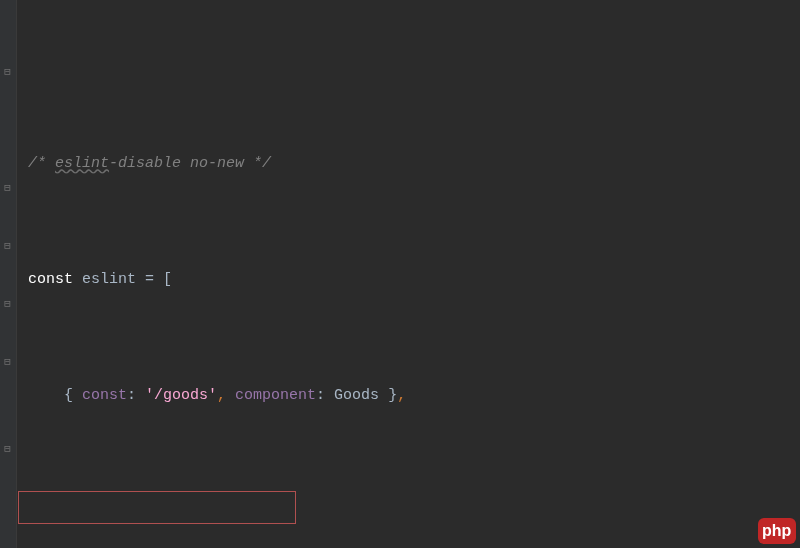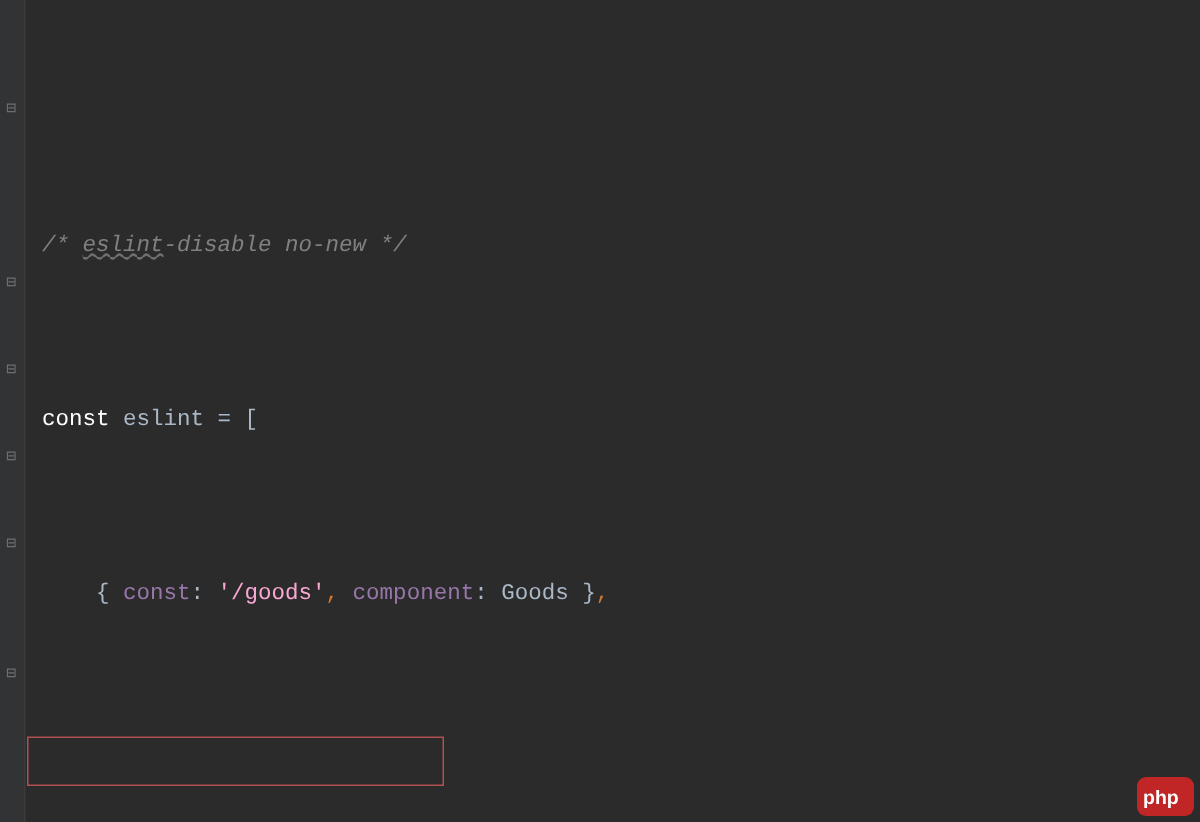--- a/index.html
+++ b/index.html
@@ -71,21 +71,21 @@
     font-family: sans-serif;
     font-size: 10px;
     display: flex;
     align-items: center;
     justify-content: flex-start;
     padding-left: 4px;
     overflow: hidden;
   }
   .badge .ph {
     font-weight: bold;
-    font-size: 13px;
+    font-size: 16px;
   }
   .vline {
     position: absolute;
     left: 0;
     top: 0;
     width: 1px;
     height: 100%;
     background: #555555;
     opacity: 0.35;
   }

